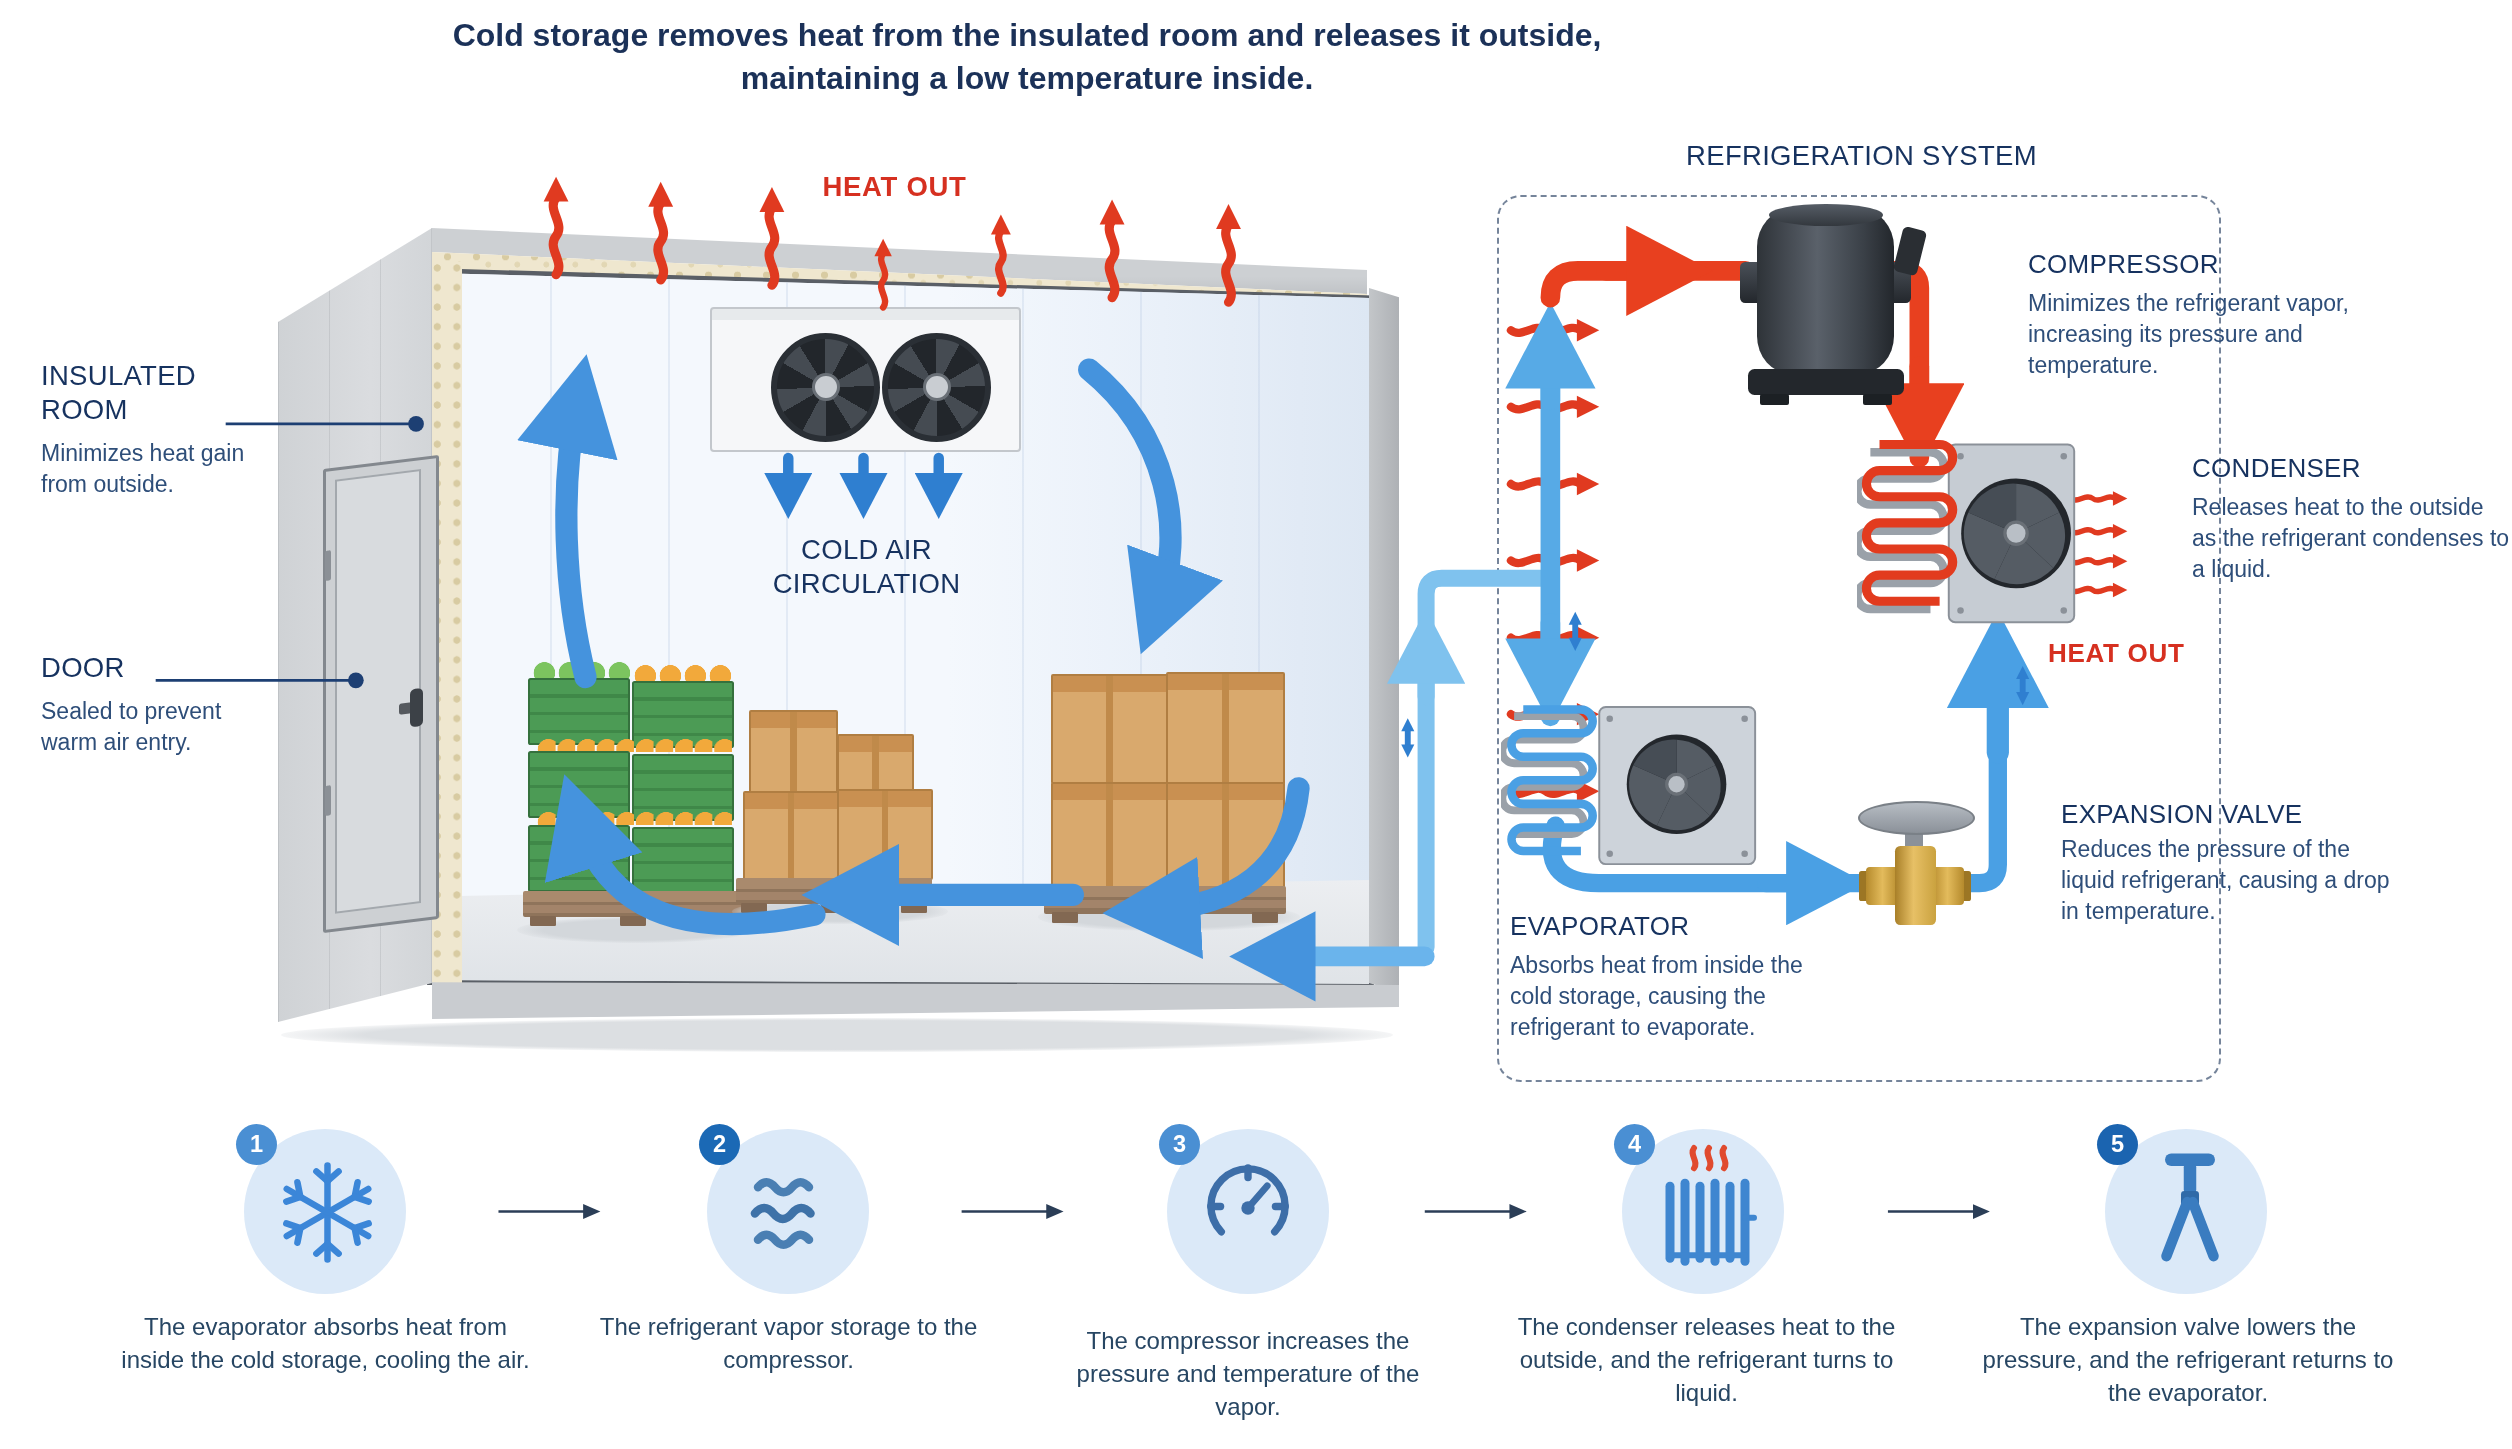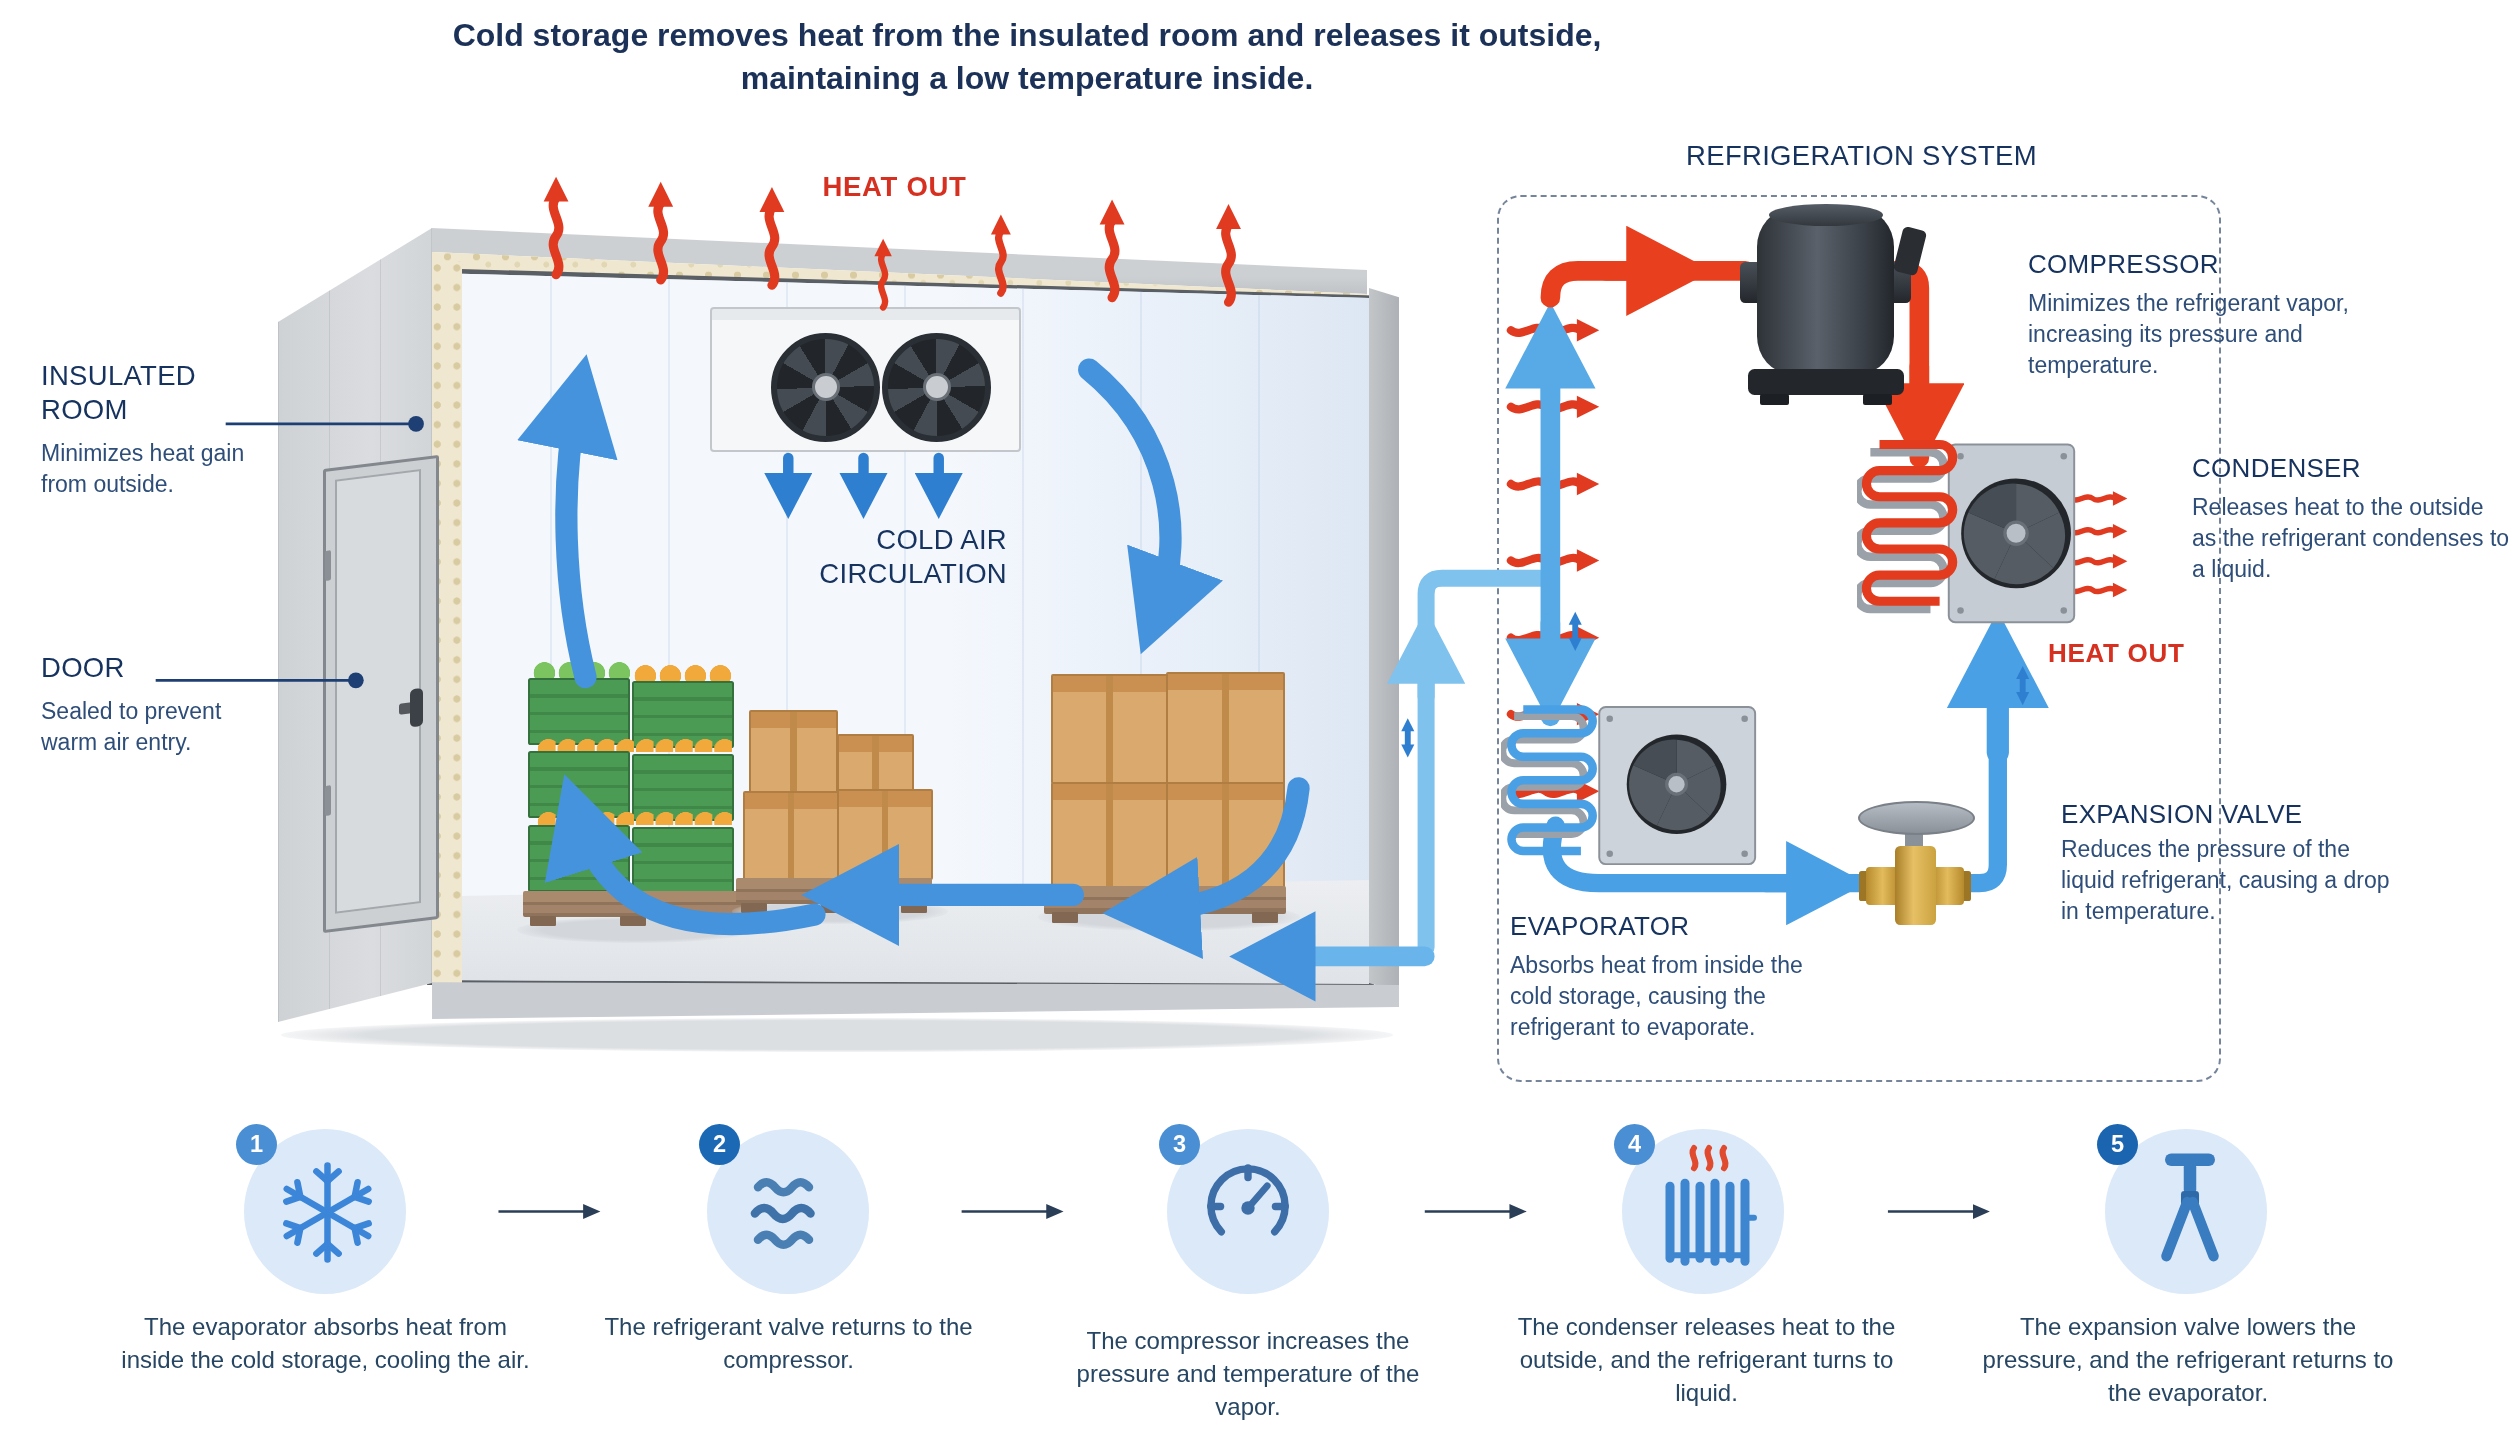--- a/index.html
+++ b/index.html
@@ -367,21 +367,21 @@
     <div class="h-label">INSULATED ROOM</div>
     <div class="b-label" style="margin-top:10.5px;">Minimizes heat gain from outside.</div>
   </div>
 
   <div class="abs" style="left:41px;top:651px;width:222px;z-index:4;">
     <div class="h-label">DOOR</div>
     <div class="b-label" style="margin-top:10.5px;">Sealed to prevent warm air entry.</div>
   </div>
 
   <div class="abs center" style="left:713px;top:523px;width:307px;z-index:4;">
-    <div class="h-label" style="width:281px;margin:0 auto;text-align:right;">COLD AIR CIRCULATION</div>
+    <div class="h-label" style="width:281px;margin:10px auto;">COLD AIR CIRCULATION</div>
   </div>
 
   <div class="abs h-label center" style="left:1590px;top:139px;width:543px;z-index:4;">REFRIGERATION SYSTEM</div>
 
   <div class="abs" style="left:2028px;top:247px;width:327px;z-index:4;">
     <div class="h-label" style="font-size:26px;">COMPRESSOR</div>
     <div class="b-label" style="margin-top:6.5px;">Minimizes the refrigerant vapor, increasing its pressure and temperature.</div>
   </div>
 
   <div class="abs" style="left:2192px;top:451px;width:321px;z-index:4;">
@@ -420,21 +420,21 @@
 
   <div class="step-ell" style="left:707px;top:1129px;"></div>
   <div class="step-badge" style="left:699px;top:1124px;background:#1b69b5;">2</div>
   <svg class="abs" style="left:743px;top:1171px;z-index:3;" width="98" height="85" viewBox="-60 -55 120 110">
     <g fill="none" stroke="#4a7fb3" stroke-width="11" stroke-linecap="round">
       <path d="M-44,-34 q 11,-13 22,0 q 11,13 22,0 q 11,-13 22,0"></path>
       <path d="M-48,0 q 12,-14 24,0 q 12,14 24,0 q 12,-14 24,0" stroke="#3e72a8"></path>
       <path d="M-44,34 q 11,-13 22,0 q 11,13 22,0 q 11,-13 22,0"></path>
     </g>
   </svg>
-  <div class="step-text" style="left:592px;top:1310px;width:393px;">The refrigerant valve returns to the compressor.</div>
+  <div class="step-text" style="left:592px;top:1310px;width:393px;">The refrigerant vapor storage to the compressor.</div>
 
   <div class="step-ell" style="left:1167px;top:1129px;"></div>
   <div class="step-badge" style="left:1159px;top:1124px;background:#4a8fd3;">3</div>
   <svg class="abs" style="left:1202px;top:1159px;z-index:3;" width="92" height="92" viewBox="-62 -62 124 124">
     <g fill="none" stroke="#3d6ea8" stroke-width="10" stroke-linecap="round">
       <path d="M -36,36 A 50,50 0 1 1 36,36"></path>
       <line x1="-50" y1="2" x2="-37" y2="2"></line>
         <line x1="50" y1="2" x2="37" y2="2"></line>
       <line x1="0" y1="-50" x2="0" y2="-37"></line>
       <line x1="0" y1="4" x2="26" y2="-26" stroke-width="9"></line>

